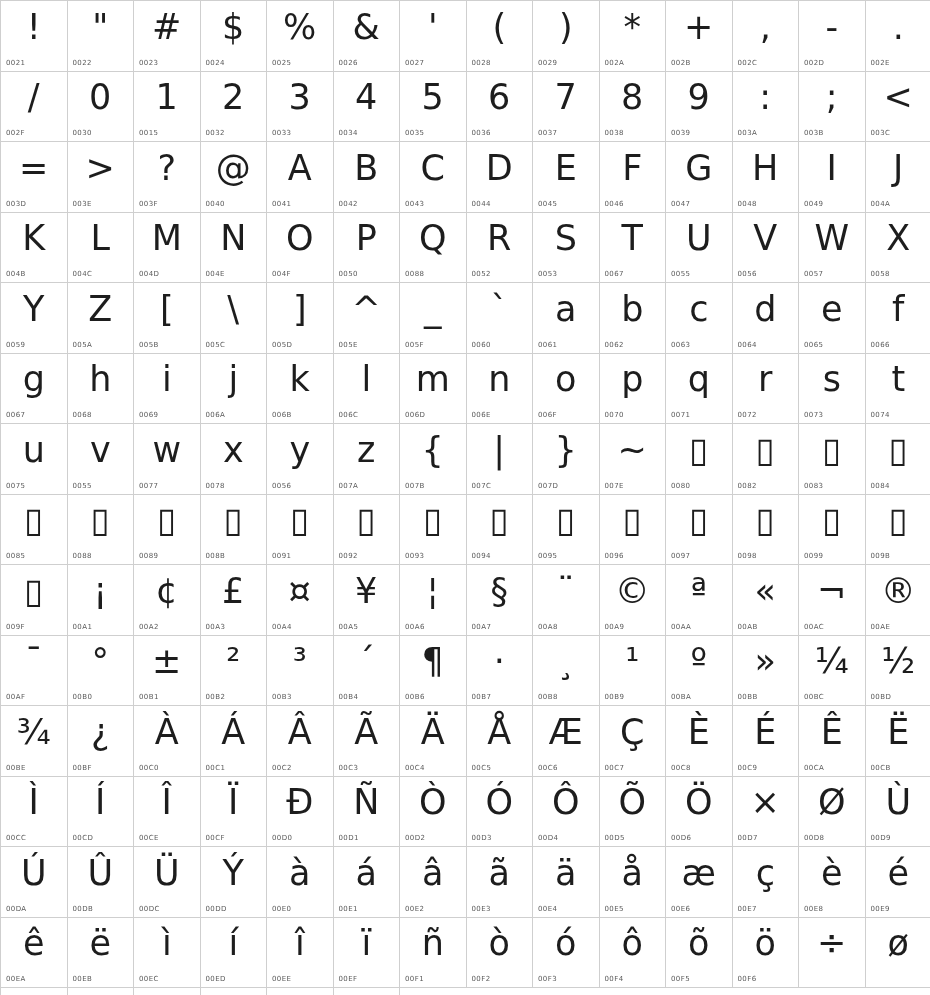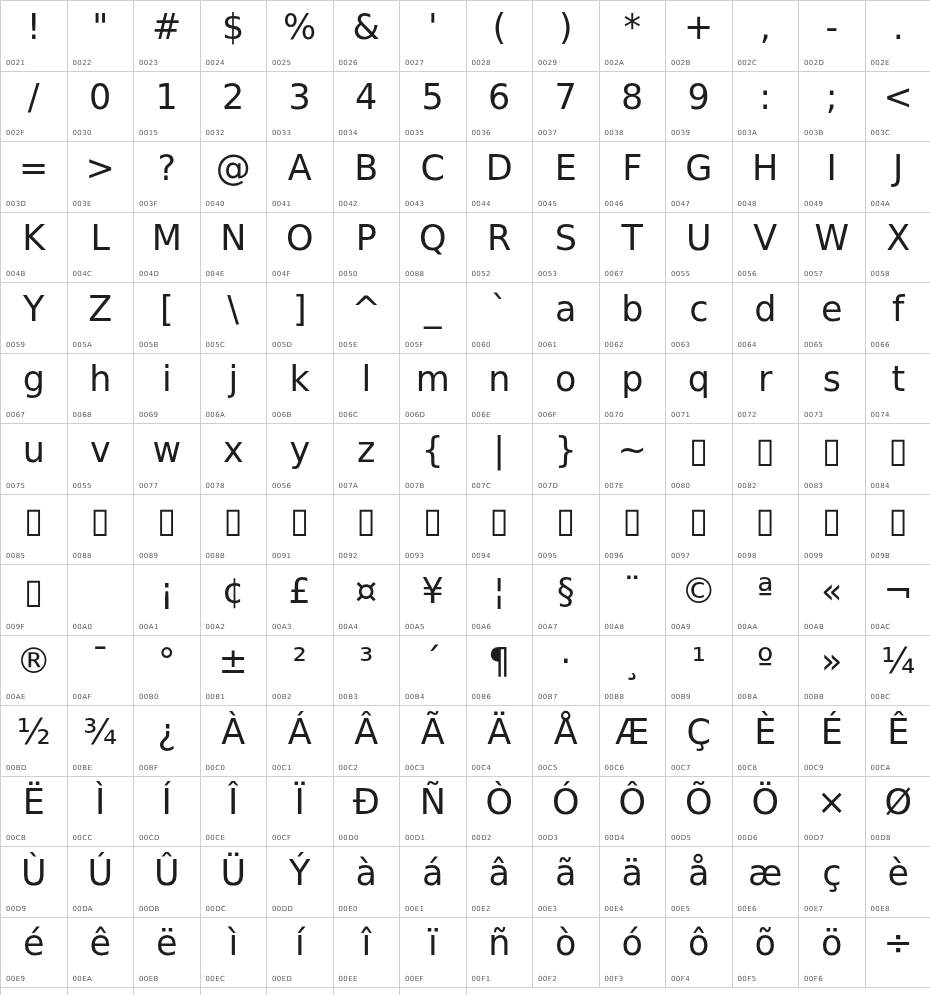--- a/index.html
+++ b/index.html
@@ -510,24 +510,20 @@
     </div>
     <div class="cell">
       <div class="glyph">▯</div>
       <div class="code">009B</div>
     </div>
     <div class="cell">
       <div class="glyph">▯</div>
       <div class="code">009F</div>
     </div>
     <div class="cell">
-      <div class="glyph"> </div>
-      <div class="code">00A0</div>
-    </div>
-    <div class="cell">
       <div class="glyph">¡</div>
       <div class="code">00A1</div>
     </div>
     <div class="cell">
       <div class="glyph">¢</div>
       <div class="code">00A2</div>
     </div>
     <div class="cell">
       <div class="glyph">£</div>
       <div class="code">00A3</div>

